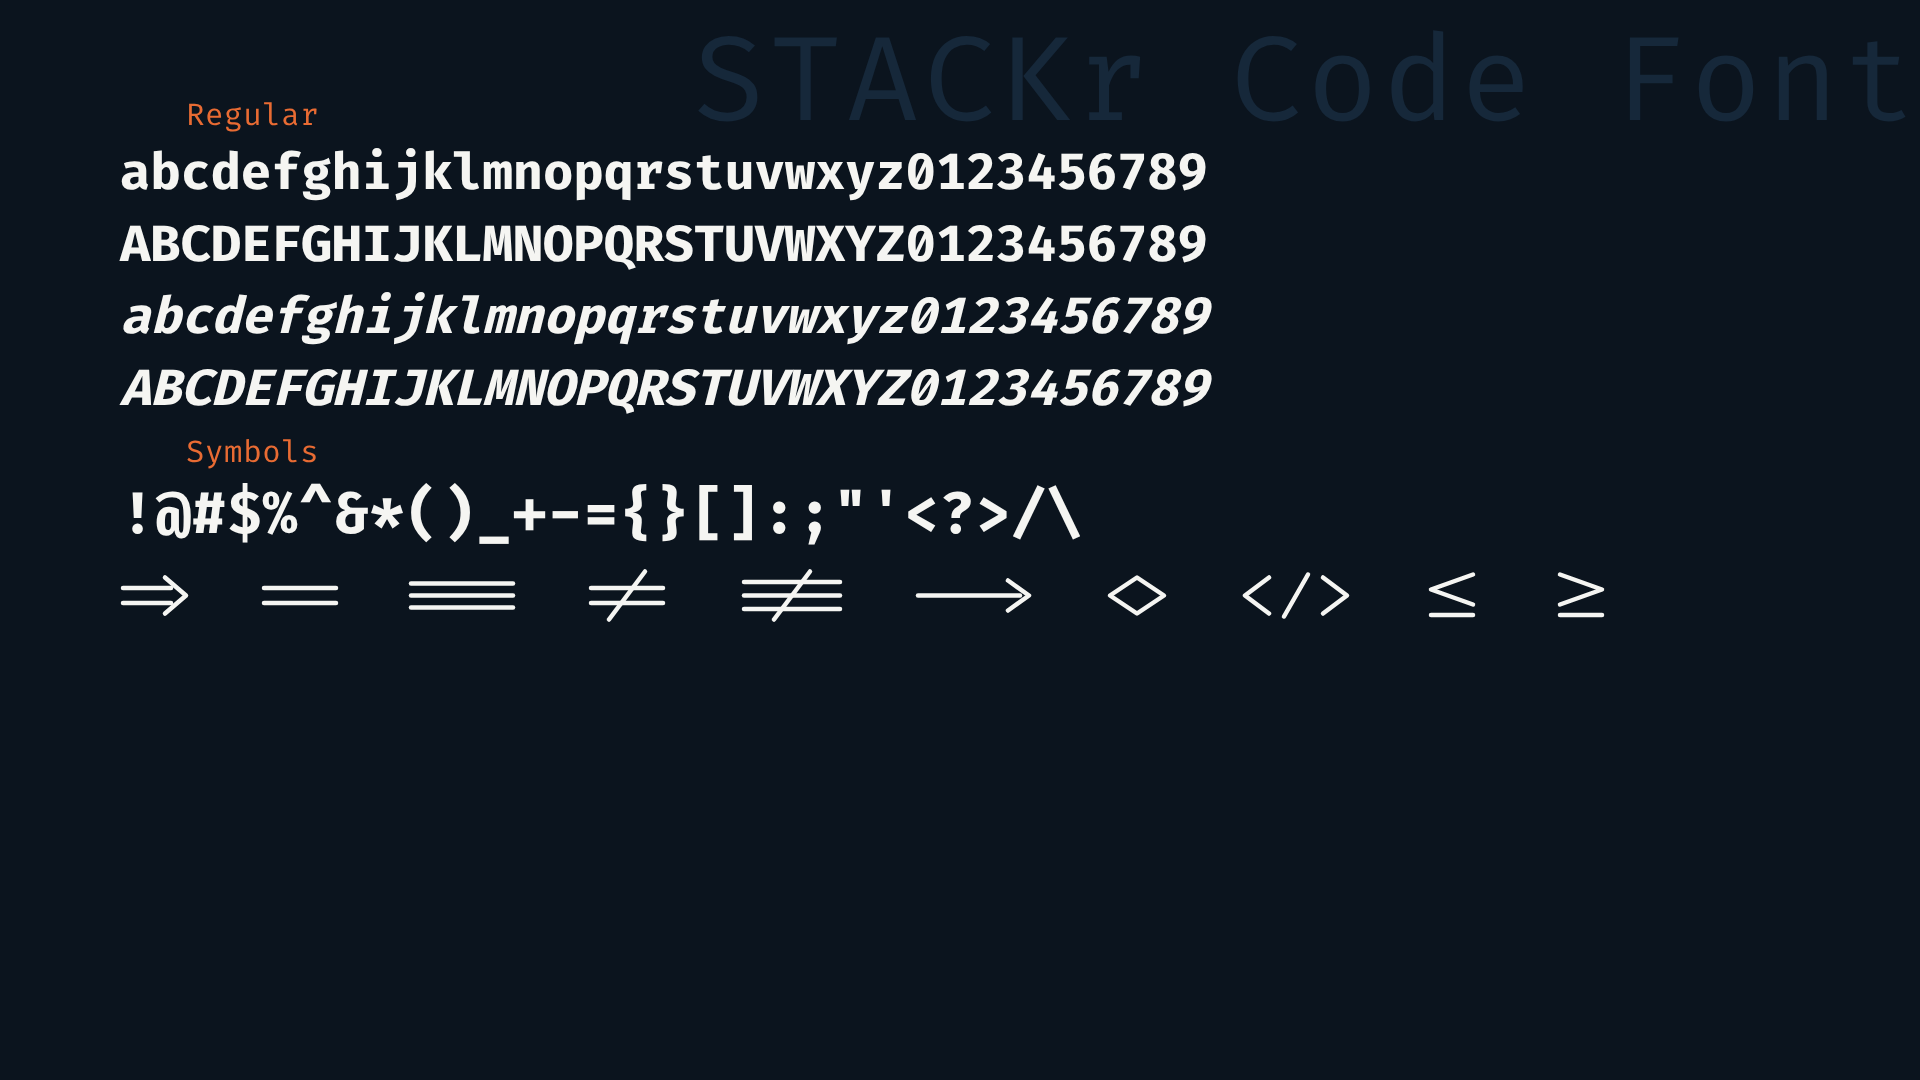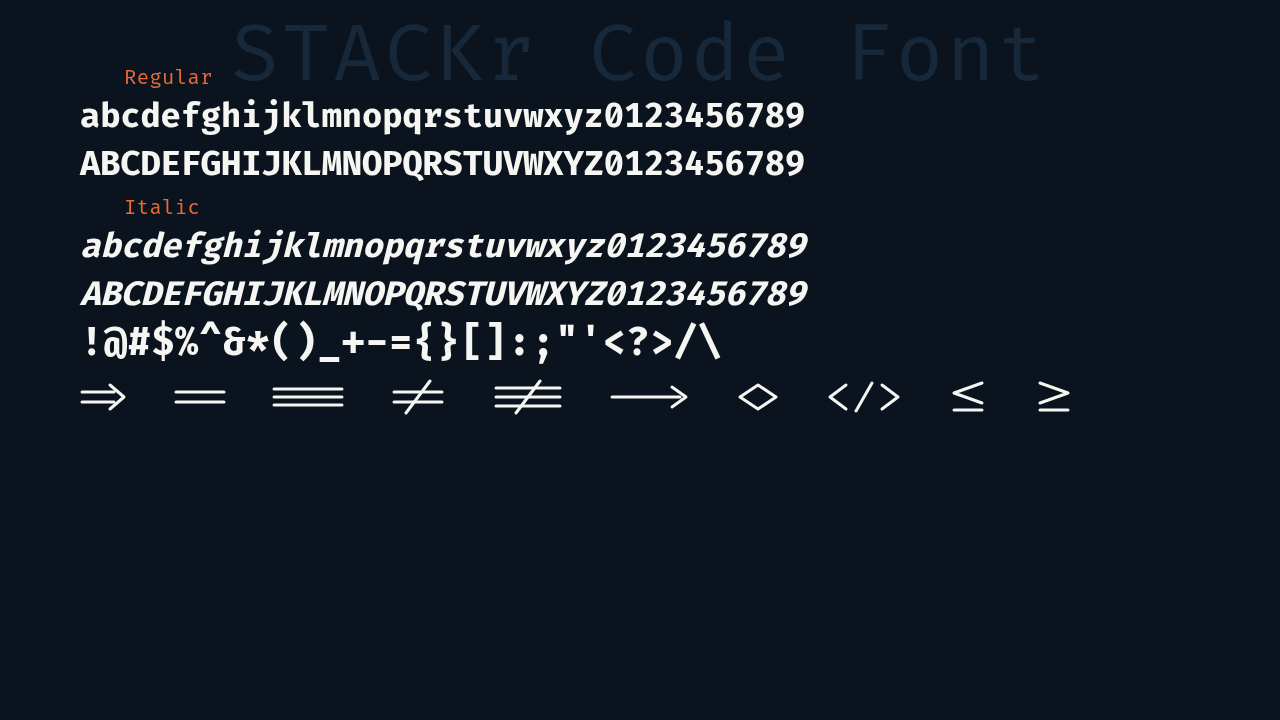--- a/index.html
+++ b/index.html
@@ -17,21 +17,21 @@
     width: 1280px;
     height: 720px;
     box-sizing: border-box;
     padding: 60px 80px 40px 80px;
   }
   .bg-title {
     position: absolute;
     top: 8px;
     left: 0;
     right: 0;
-    text-align: center;
+    text-align: right;
     font-size: 78px;
     letter-spacing: 0.04em;
     font-weight: 400;
     color: #16283a;
     user-select: none;
     pointer-events: none;
     white-space: nowrap;
   }
   .section-label {
     color: #e86b33;
@@ -86,24 +86,24 @@
 
 <div class="stage">
   <div class="bg-title">STACKr Code Font</div>
 
   <div class="content">
 
     <div class="section-label">Regular</div>
     <div class="specimen">abcdefghijklmnopqrstuvwxyz0123456789</div>
     <div class="specimen">ABCDEFGHIJKLMNOPQRSTUVWXYZ0123456789</div>
 
-    <div class="section-label">Italic</div>
     <div class="specimen italic">abcdefghijklmnopqrstuvwxyz0123456789</div>
     <div class="specimen italic">ABCDEFGHIJKLMNOPQRSTUVWXYZ0123456789</div>
 
+    <div class="section-label">Symbols</div>
     <div class="specimen symbols">!@#$%^&amp;*()_+-={}[]:;"'&lt;?&gt;/\</div>
 
 
     <div class="ligatures-row">
 
       <span class="lig">
         <svg width="48" height="32" viewBox="0 0 48 32">
           <line x1="2" y1="11" x2="34" y2="11"></line>
           <line x1="2" y1="21" x2="34" y2="21"></line>
           <polyline points="30,4 44,16 30,28"></polyline>

